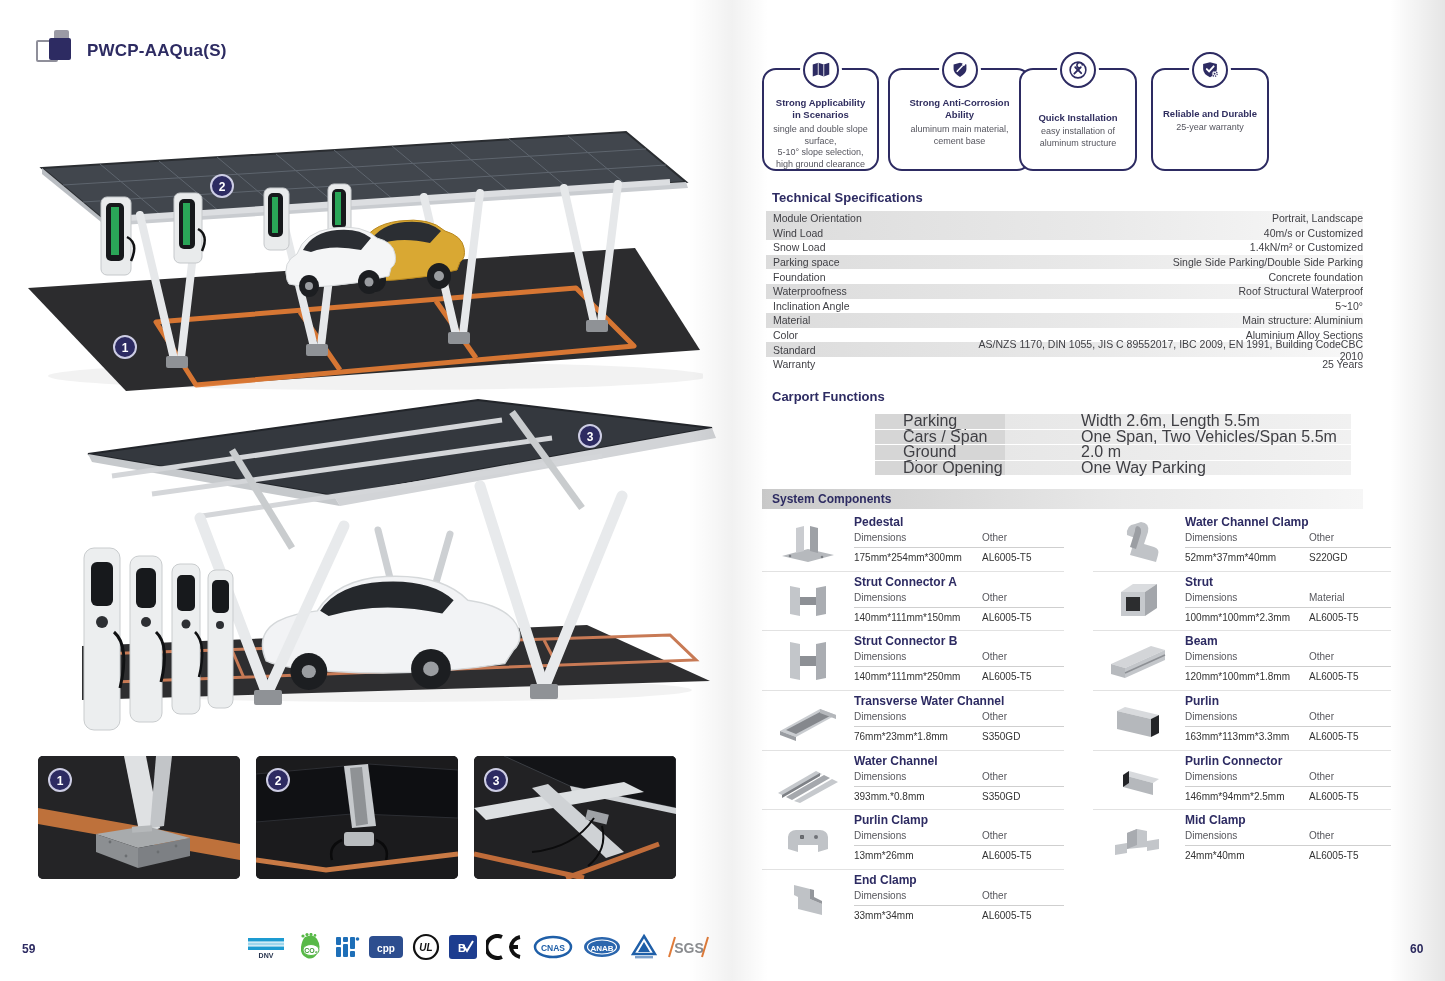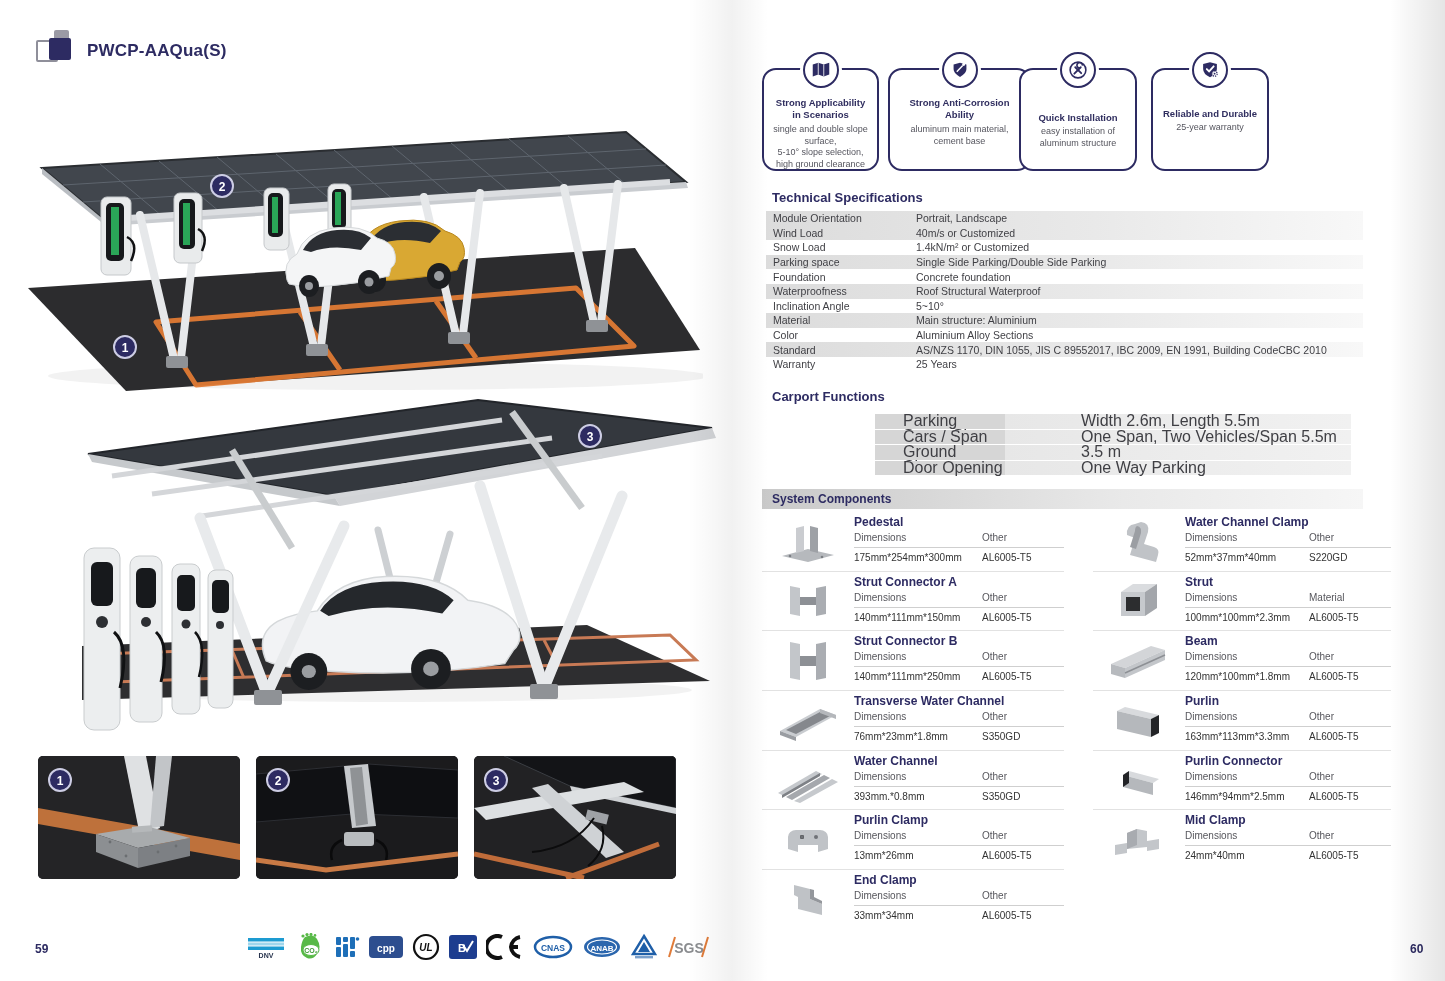--- a/index.html
+++ b/index.html
@@ -22,23 +22,23 @@
   .feature-icon{position:absolute;top:-21px;left:50%;transform:translateX(-50%);
     width:42px;height:42px;border-radius:50%;background:#fff;display:flex;align-items:center;justify-content:center;}
   .feature-icon .ring{width:36px;height:36px;border-radius:50%;border:2px solid #2d2b62;display:flex;align-items:center;justify-content:center;background:#fff;box-sizing:border-box;}
   .feature-title{margin-top:27px;font-size:9.5px;font-weight:bold;color:#302e5f;line-height:1.3;white-space:pre-line;padding:0 4px;}
   .feature-desc{font-size:9px;color:#55555e;line-height:1.32;white-space:pre-line;margin-top:2px;padding:0 3px;}
   
   .sec-h{font-size:13px;font-weight:bold;color:#2d2b62;}
   
   .spec-table{position:absolute;left:766px;top:211px;width:597px;}
   .spec-row{display:flex;height:14.6px;align-items:center;font-size:10.5px;color:#3f3f44;}
-  .spec-row.alt{background:linear-gradient(90deg,#dcdcdc 0%,#e9e9e9 55%,#f8f8f8 100%);}
+  .spec-row.alt{background:linear-gradient(90deg,#dcdcdc 0%,#e9e9e9 55%,#f8f8f8 100%);gap:40px;}
   .spec-label{width:143px;padding-left:7px;flex:0 0 auto;}
-  .spec-value{flex:1;}
+  .spec-value{flex:1;text-align:right;}
   
   .cf-table{position:absolute;left:875px;top:414px;width:476px;}
   .cf-row{display:flex;height:14.6px;line-height:14.6px;font-size:16px;color:#3f3f44;border-bottom:1px solid #fff;}
   .cf-label{width:130px;background:#d6d6d6;padding-left:28px;box-sizing:border-box;}
   .cf-value{flex:1;background:linear-gradient(90deg,#e7e7e7 0%,#f1f1f1 100%);padding-left:76px;box-sizing:border-box;}
   
   .sc-band{position:absolute;left:762px;top:489px;width:601px;height:20px;line-height:20px;
     background:linear-gradient(90deg,#c9c9c9 0%,#e9e9e9 60%,#f6f6f6 100%);
     font-size:12px;font-weight:bold;color:#2d2b62;padding-left:10px;box-sizing:border-box;}
   .comp-col{position:absolute;top:512px;}
@@ -385,21 +385,21 @@
   </div>
   <div class="cert">
     <svg width="44" height="24" viewBox="0 0 44 24">
         <line x1="3" y1="22" x2="9" y2="2" stroke="#e07b39" stroke-width="2"></line>
         <text x="23" y="18" text-anchor="middle" font-size="14" font-weight="bold" fill="#8a8c8f" font-family="Liberation Sans,sans-serif">SGS</text>
         <line x1="36" y1="22" x2="42" y2="2" stroke="#e07b39" stroke-width="2"></line>
       </svg>
   </div>
 </div>
 
-<div class="pagenum" style="left:35px;top:942px;">59</div>
+<div class="pagenum" style="left:22px;top:942px;">59</div>
 
 <div class="feature-card" style="left:762px;width:117px;">
   <div class="feature-icon">
       <span class="ring">
     <svg width="22" height="22" viewBox="0 0 24 24">
           <path d="M3,6 L9,4 L15,6 L21,4 L21,17 L15,19 L9,17 L3,19 Z" fill="#2d2b62"></path>
           <line x1="9" y1="4" x2="9" y2="17" stroke="#fff" stroke-width="0.9"></line>
           <line x1="15" y1="6" x2="15" y2="19" stroke="#fff" stroke-width="0.9"></line>
         </svg>
   </span>
@@ -513,21 +513,21 @@
   <div class="cf-row">
       <span class="cf-label">Parking Space Size</span>
       <span class="cf-value">Width 2.6m, Length 5.5m</span>
     </div>
   <div class="cf-row">
       <span class="cf-label">Cars / Span</span>
       <span class="cf-value">One Span, Two Vehicles/Span 5.5m</span>
     </div>
   <div class="cf-row">
       <span class="cf-label">Ground Clearance</span>
-      <span class="cf-value">3.5 m</span>
+      <span class="cf-value">2.0 m</span>
     </div>
   <div class="cf-row">
       <span class="cf-label">Door Opening</span>
       <span class="cf-value">One Way Parking</span>
     </div>
 </div>
 
 <div class="sc-band">System Components</div>
 
 <div class="comp-col" style="left:762px;width:302px;">

